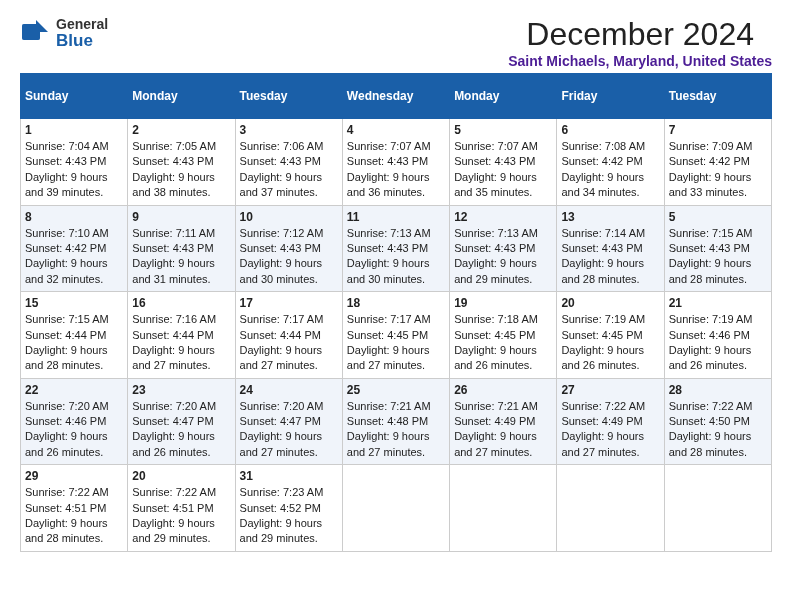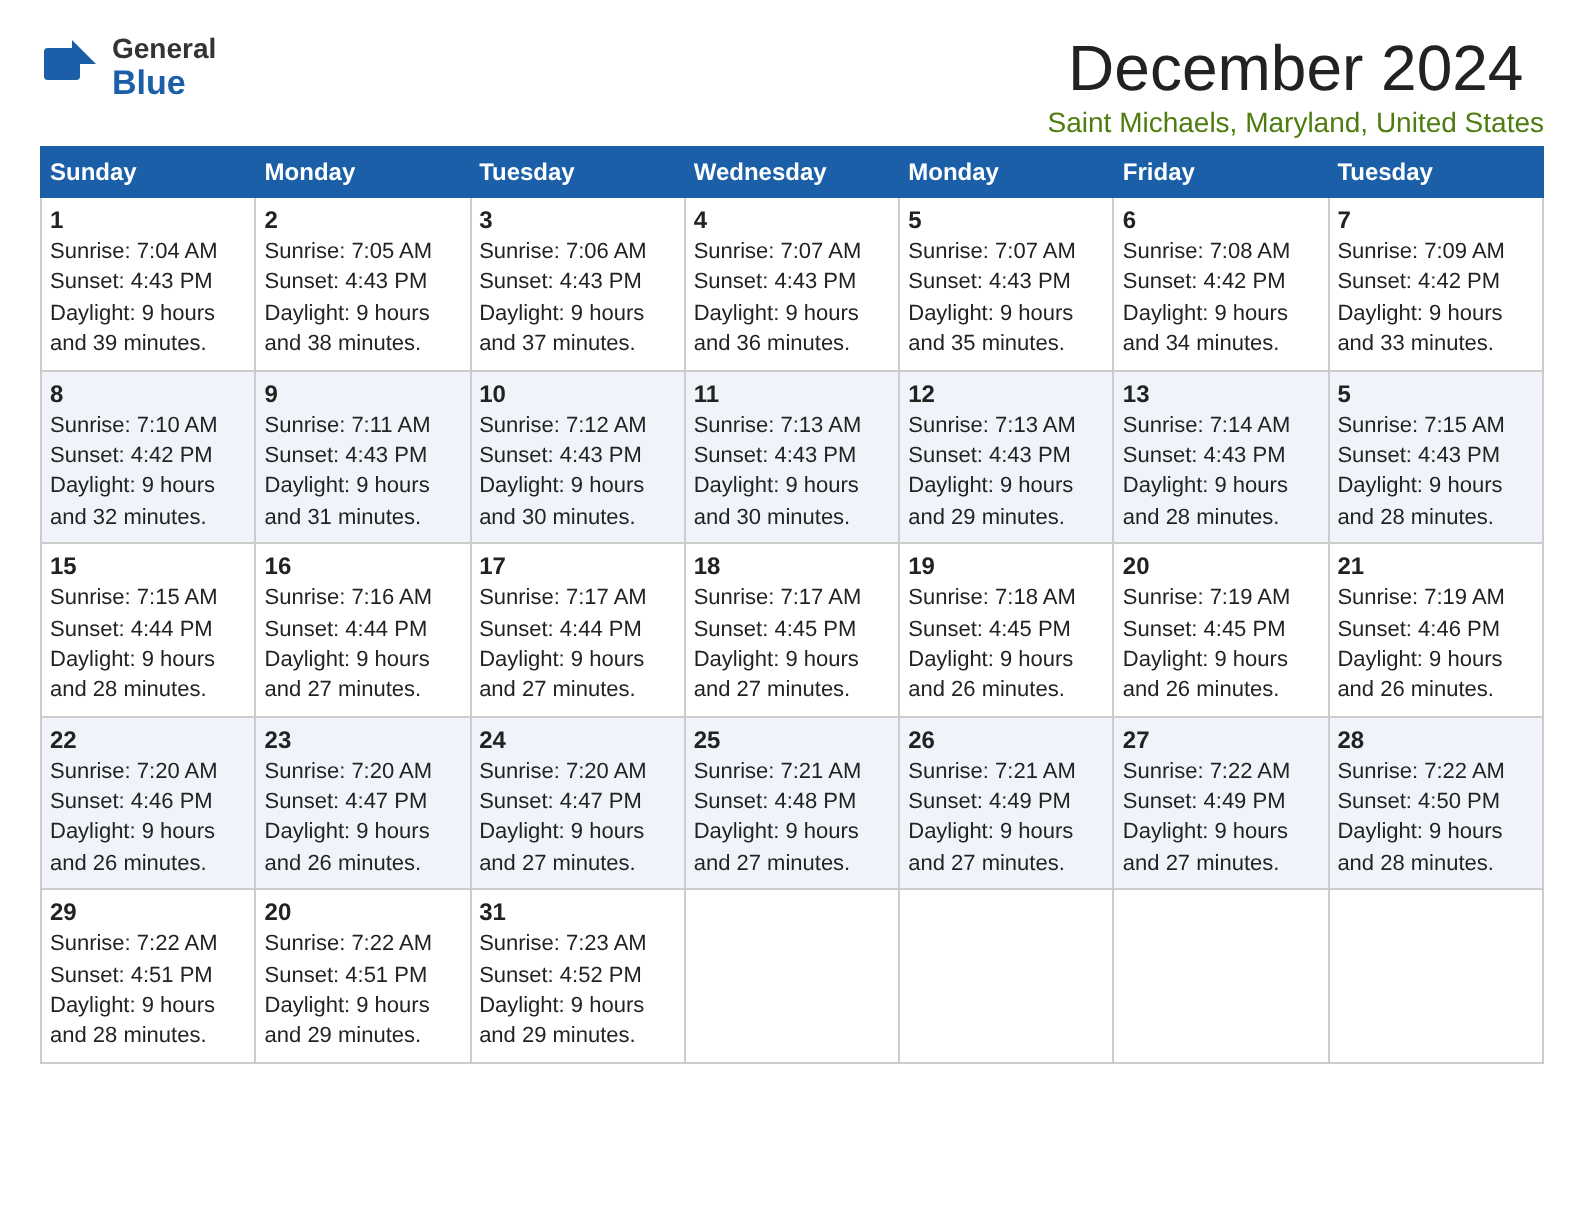--- a/index.html
+++ b/index.html
@@ -28,33 +28,34 @@
     .title-block {
       text-align: center;
     }
     .main-title {
       font-size: 32px;
       font-weight: normal;
       color: #222;
     }
     .subtitle {
       font-size: 14px;
-      color: #4d7c0f;
+      color: #4c1d95;
+      font-weight: bold;
     }
     table {
       width: 100%;
       border-collapse: collapse;
       table-layout: fixed;
     }
     thead tr th {
       background: #1a5fa8;
       color: #fff;
       font-size: 12px;
       font-weight: bold;
-      padding: 5px 4px;
+      padding: 15px 4px;
       text-align: left;
       border: 1px solid #1a5fa8;
     }
     tbody tr td {
       vertical-align: top;
       padding: 4px 4px;
       font-size: 9.5px;
       color: #222;
       border: 1px solid #ccc;
       height: 80px;

